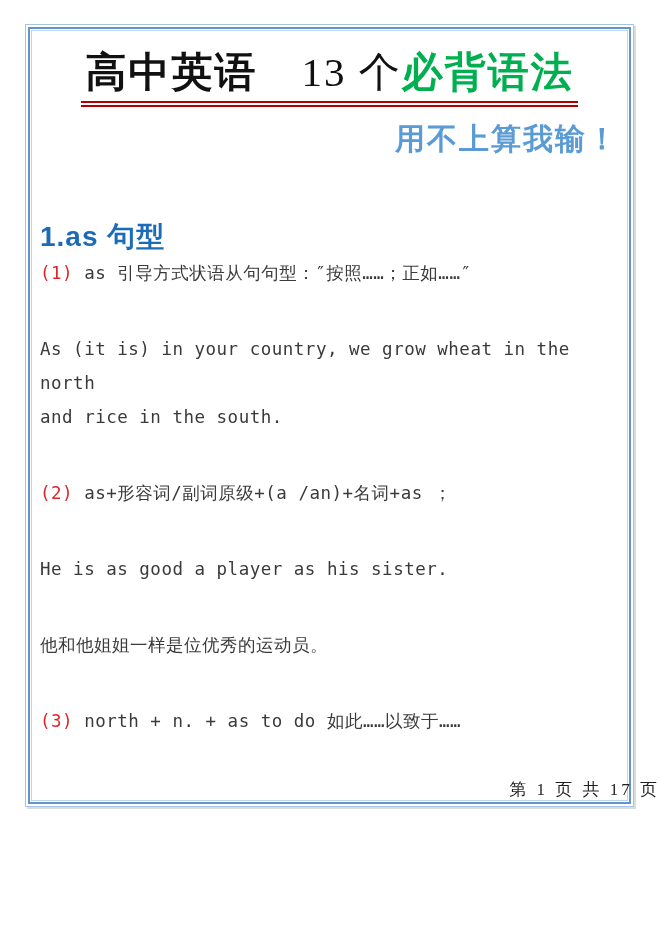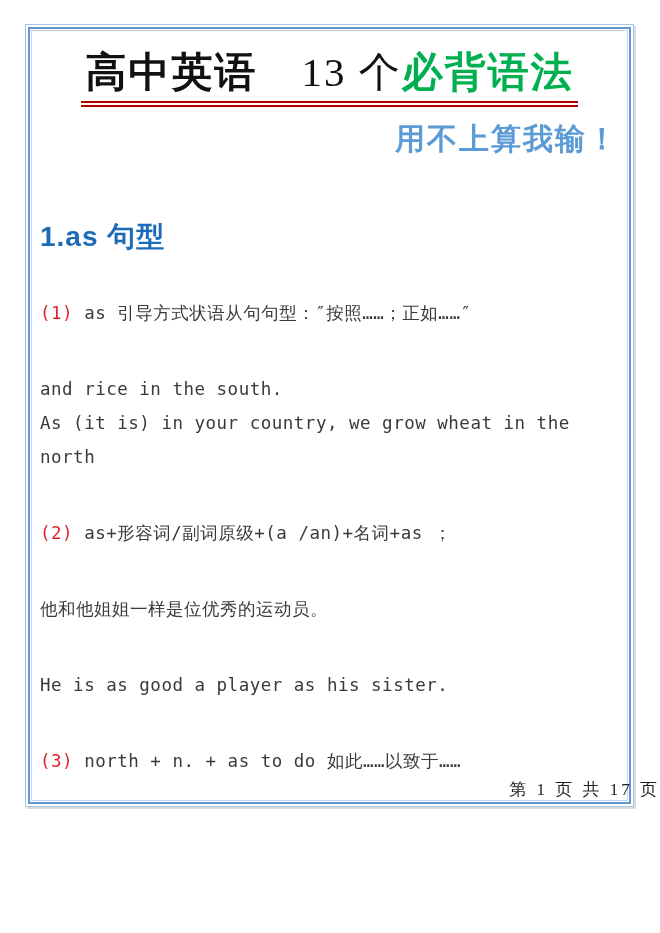--- a/index.html
+++ b/index.html
@@ -75,21 +75,20 @@
   .section-heading {
     margin: 58px 0 0 0;
     font-family: "Liberation Sans", "DejaVu Sans", sans-serif;
     font-size: 28px;
     font-weight: 700;
     color: #1c6bb7;
     letter-spacing: 1px;
   }
   
   .body-text {
-    margin-top: 40px;
     font-family: "DejaVu Sans Mono", "Liberation Mono", monospace;
     font-size: 17.5px;
     color: #3a3a3a;
     letter-spacing: 0.5px;
   }
   .para {
     margin: 0 0 42px 0;
     line-height: 34px;
   }
   .para .line { display: block; }
@@ -129,32 +128,32 @@
 
     <div class="subtitle">用不上算我输！</div>
 
     <h2 class="section-heading">1.as 句型</h2>
 
     <div class="body-text">
 
       <p class="para"><span class="marker">(1)</span><span>as 引导方式状语从句句型：″按照……；正如……″</span></p>
 
       <p class="para">
+          <span class="line">As (it is) in your country, we grow wheat in the north</span>
           <span class="line">and rice in the south.</span>
-          <span class="line">As (it is) in your country, we grow wheat in the north</span>
         </p>
 
 
       <p class="para">
           <span class="line"><span class="marker">(2)</span><span>as+形容词/副词原级+(a /an)+名词+as ；</span></span>
         </p>
 
+      <p class="para"><span>He is as good a player as his sister.</span></p>
+
       <p class="para"><span>他和他姐姐一样是位优秀的运动员。</span></p>
-
-      <p class="para"><span>He is as good a player as his sister.</span></p>
 
       <p class="para"><span class="marker">(3)</span><span>north + n. + as to do 如此……以致于……</span></p>
 
     </div>
 
   </div>
 
   <div class="footer">第 1 页 共 17 页</div>
 
 </div>

